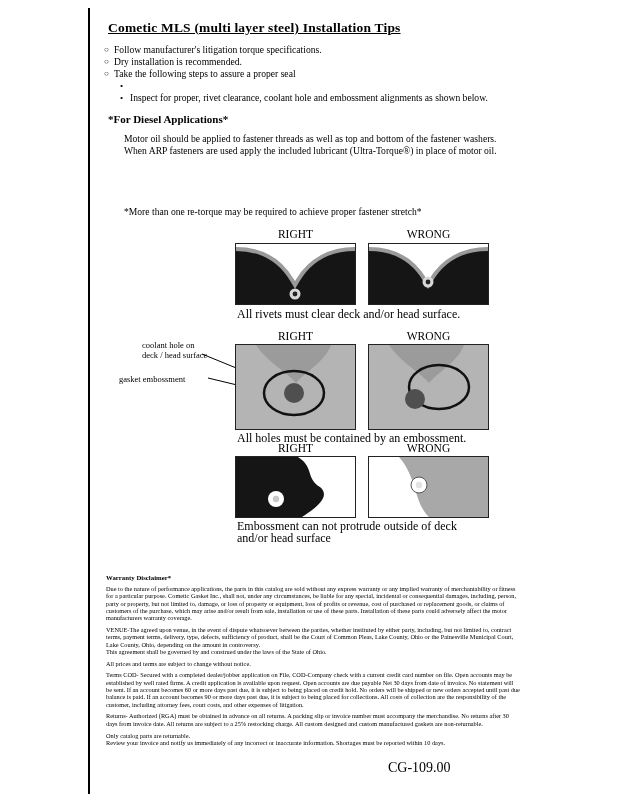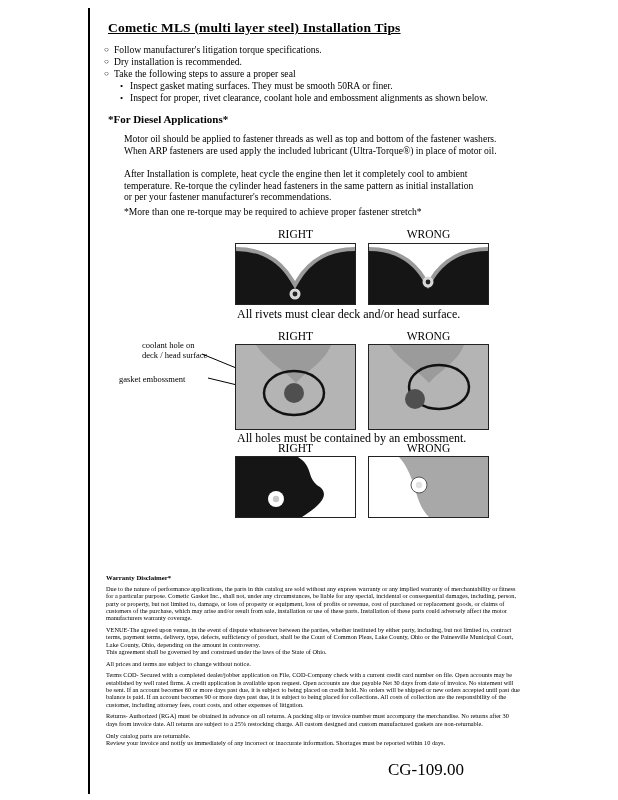--- a/index.html
+++ b/index.html
@@ -31,21 +31,21 @@
   .panel { position:absolute; box-sizing:border-box; border:1px solid #222; background:#fff; }
   .panel svg { display:block; }
   .caption { position:absolute; left:237px; font-size:12px; line-height:11.5px; white-space:pre-line; }
   .dg-label { position:absolute; font-size:8.5px; line-height:10px; white-space:pre-line; }
   .connectors { position:absolute; left:196px; top:342px; pointer-events:none; }
 
   .legal { position:absolute; left:106px; top:574px; width:414px; }
   .legal-h { font-size:6.8px; font-weight:bold; margin:0 0 4px 0; }
   .legal p { font-size:6.3px; line-height:7.3px; margin:0 0 4.5px 0; white-space:pre-line; }
 
-  .code { position:absolute; left:388px; top:760px; font-size:17px; }
+  .code { position:absolute; left:388px; top:760px; font-size:14px; }
 </style>
 </head>
 <body>
 
 <div class="page">
 
   <div class="spine"></div>
 
   <div class="title">Cometic MLS (multi layer steel) Installation Tips</div>
 
@@ -57,34 +57,30 @@
     <div class="bullet">
       <span class="mk">○</span>
       <span>Dry installation is recommended.</span>
     </div>
     <div class="bullet">
       <span class="mk">○</span>
       <span>Take the following steps to assure a proper seal</span>
     </div>
     <div class="bullet sub">
       <span class="mk">•</span>
-      <span>Inspect gasket mating surfaces.  They must be smooth 50RA or finer.</span>
     </div>
     <div class="bullet sub">
       <span class="mk">•</span>
       <span>Inspect for proper, rivet clearance, coolant hole and embossment alignments as shown below.</span>
     </div>
   </div>
 
   <div class="diesel-h">*For Diesel Applications*</div>
   <div class="para p1">Motor oil should be applied to fastener threads as well as top and bottom of the fastener washers.
 When ARP fasteners are used apply the included lubricant (Ultra-Torque®) in place of motor oil.</div>
-  <div class="para p2">After Installation is complete, heat cycle the engine then let it completely cool to ambient
-temperature. Re-torque the cylinder head fasteners in the same pattern as initial installation
-or per your fastener manufacturer's recommendations.</div>
   <div class="para note">*More than one re-torque may be required to achieve proper fastener stretch*</div>
 
   <div class="dg-header" style="left:235px; top:228px;">RIGHT</div>
   <div class="dg-header" style="left:368px; top:228px;">WRONG</div>
 
   <div class="panel" style="left:235px; top:243px; width:121px; height:62px;">
     <svg width="119" height="60" viewBox="0 0 119 60">
       <path d="M0,5 C25,5 44,16 56,36 L59,41 L62,36 C74,16 94,5 119,5 L119,60 L0,60 Z" fill="#151515"></path>
       <path d="M0,5 C25,5 44,16 56,36 L59,41 L62,36 C74,16 94,5 119,5" fill="none" stroke="#9a9a9a" stroke-width="4"></path>
       <circle cx="59" cy="50" r="5.5" fill="#d8d8d8"></circle>
@@ -141,20 +137,22 @@
       <circle cx="40" cy="42" r="3.2" fill="#c9c9c9"></circle>
     </svg>
   </div>
   <div class="panel" style="left:368px; top:456px; width:121px; height:62px;">
     <svg width="119" height="60" viewBox="0 0 119 60">
       <path d="M30,0 L119,0 L119,60 L60,60 C45,46 48,20 30,0 Z" fill="#a8a8a8"></path>
       <circle cx="50" cy="28" r="8" fill="#ffffff" stroke="#555" stroke-width="1"></circle>
       <circle cx="50" cy="28" r="3.2" fill="#e2e2e2"></circle>
     </svg>
   </div>
+  <div class="caption" style="top:521px;">Embossment can not protrude outside of deck
+and/or head surface</div>
 
   <div class="legal">
     <div class="legal-h">Warranty Disclaimer*</div>
     <p>Due to the nature of performance applications, the parts in this catalog are sold without any express warranty or any implied warranty of merchantability or fitness for a particular purpose.  Cometic Gasket Inc., shall not, under any circumstances, be liable for any special, incidental or consequential damages, including, person, party or property, but not limited to, damage, or loss of property or equipment, loss of profits or revenue, cost of purchased or replacement goods, or claims of customers of the purchase, which may arise and/or result from sale, installation or use of these parts.  Installation of these parts could adversely affect the motor manufacturers warranty coverage.</p>
     <p>VENUE-The agreed upon venue, in the event of dispute whatsoever between the parties, whether instituted by either party, including, but not limited to, contract terms, payment terms, delivery, type, defects, sufficiency of product, shall be the Court of Common Pleas, Lake County, Ohio or the Painesville Municipal Court, Lake County, Ohio, depending on the amount in controversy.
 This agreement shall be governed by and construed under the laws of the State of Ohio.</p>
     <p>All prices and terms are subject to change without notice.</p>
     <p>Terms COD- Secured with a completed dealer/jobber application on File, COD-Company check with a current credit card number on file.  Open accounts may be established by well rated firms.  A credit application is available upon request.  Open accounts are due payable Net 30 days from date of invoice.  No statement will be sent.  If an account becomes 60 or more days past due, it is subject to being placed on credit hold.  No orders will be shipped or new orders accepted until past due balance is paid.  If an account becomes 90 or more days past due, it is subject to being placed for collections.  All costs of collection are the responsibility of the customer, including attorney fees, court costs, and other expenses of litigation.</p>
     <p>Returns- Authorized (RGA) must be obtained in advance on all returns.  A packing slip or invoice number must accompany the merchandise.  No returns after 30 days from invoice date.  All returns are subject to a 25% restocking charge.  All custom designed and custom manufactured gaskets are non-returnable.</p>
     <p>Only catalog parts are returnable.

